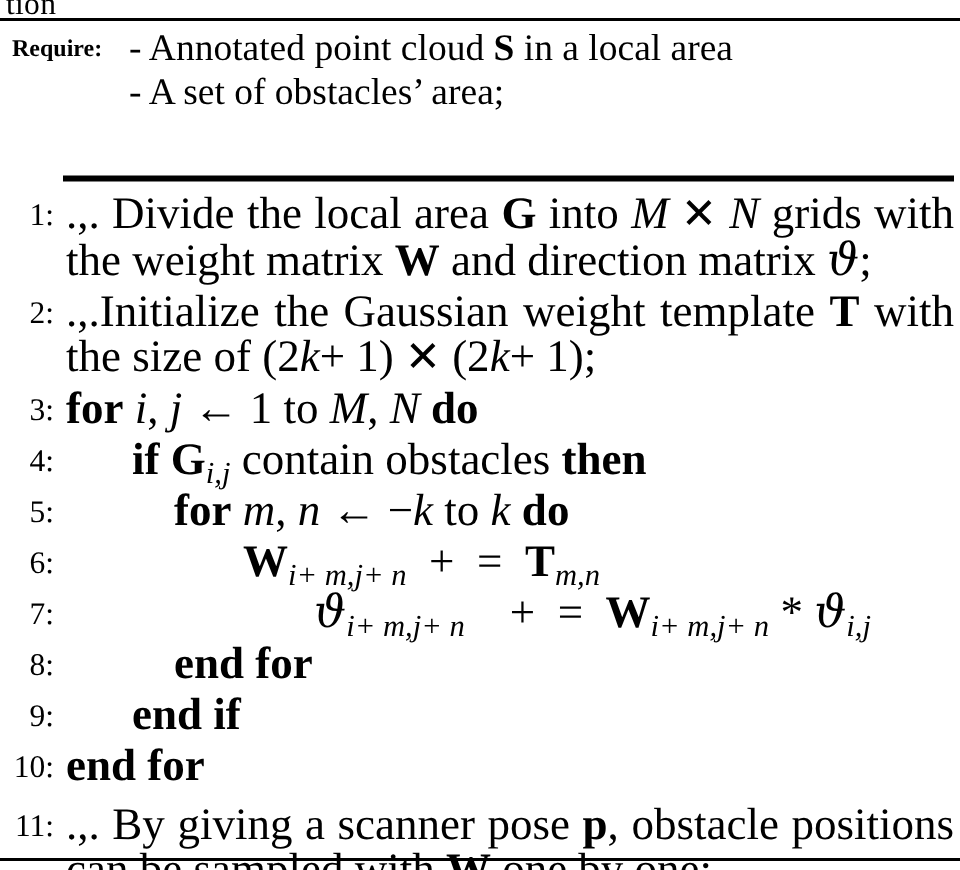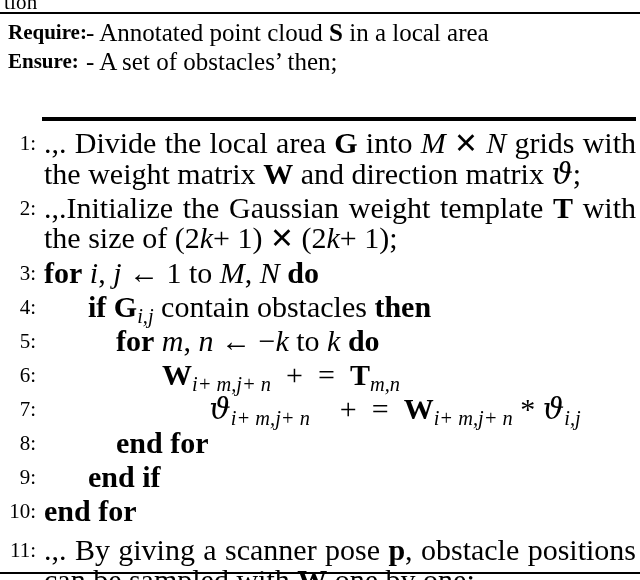--- a/index.html
+++ b/index.html
@@ -65,21 +65,21 @@
   }
   .io-row {
     position: relative;
     height: 29px;
   }
   .io-label {
     position: absolute;
     left: 8px;
     top: 0;
     font-weight: bold;
-    font-size: 21px;
+    font-size: 16px;
     line-height: 29px;
     white-space: nowrap;
   }
   .io-text {
     position: absolute;
     left: 86px;
     top: 0;
     font-size: 25px;
     line-height: 29px;
     white-space: nowrap;
@@ -157,23 +157,22 @@
   <div class="io-block">
 
     <div class="io-row">
       <span class="io-label">Require:</span>
       <span class="io-text">-
         Annotated point cloud <span class="bfmath">S</span> in a local area</span>
     </div>
 
 
     <div class="io-row">
-      <span class="io-label">Ensure:</span>
       <span class="io-text">-
-        A set of obstacles’ then;</span>
+        A set of obstacles’ area;</span>
     </div>
 
   </div>
 
   <div class="rule rule-mid"></div>
 
   <div class="steps">
 
     <div class="step">
       <span class="step-num">1:</span>

